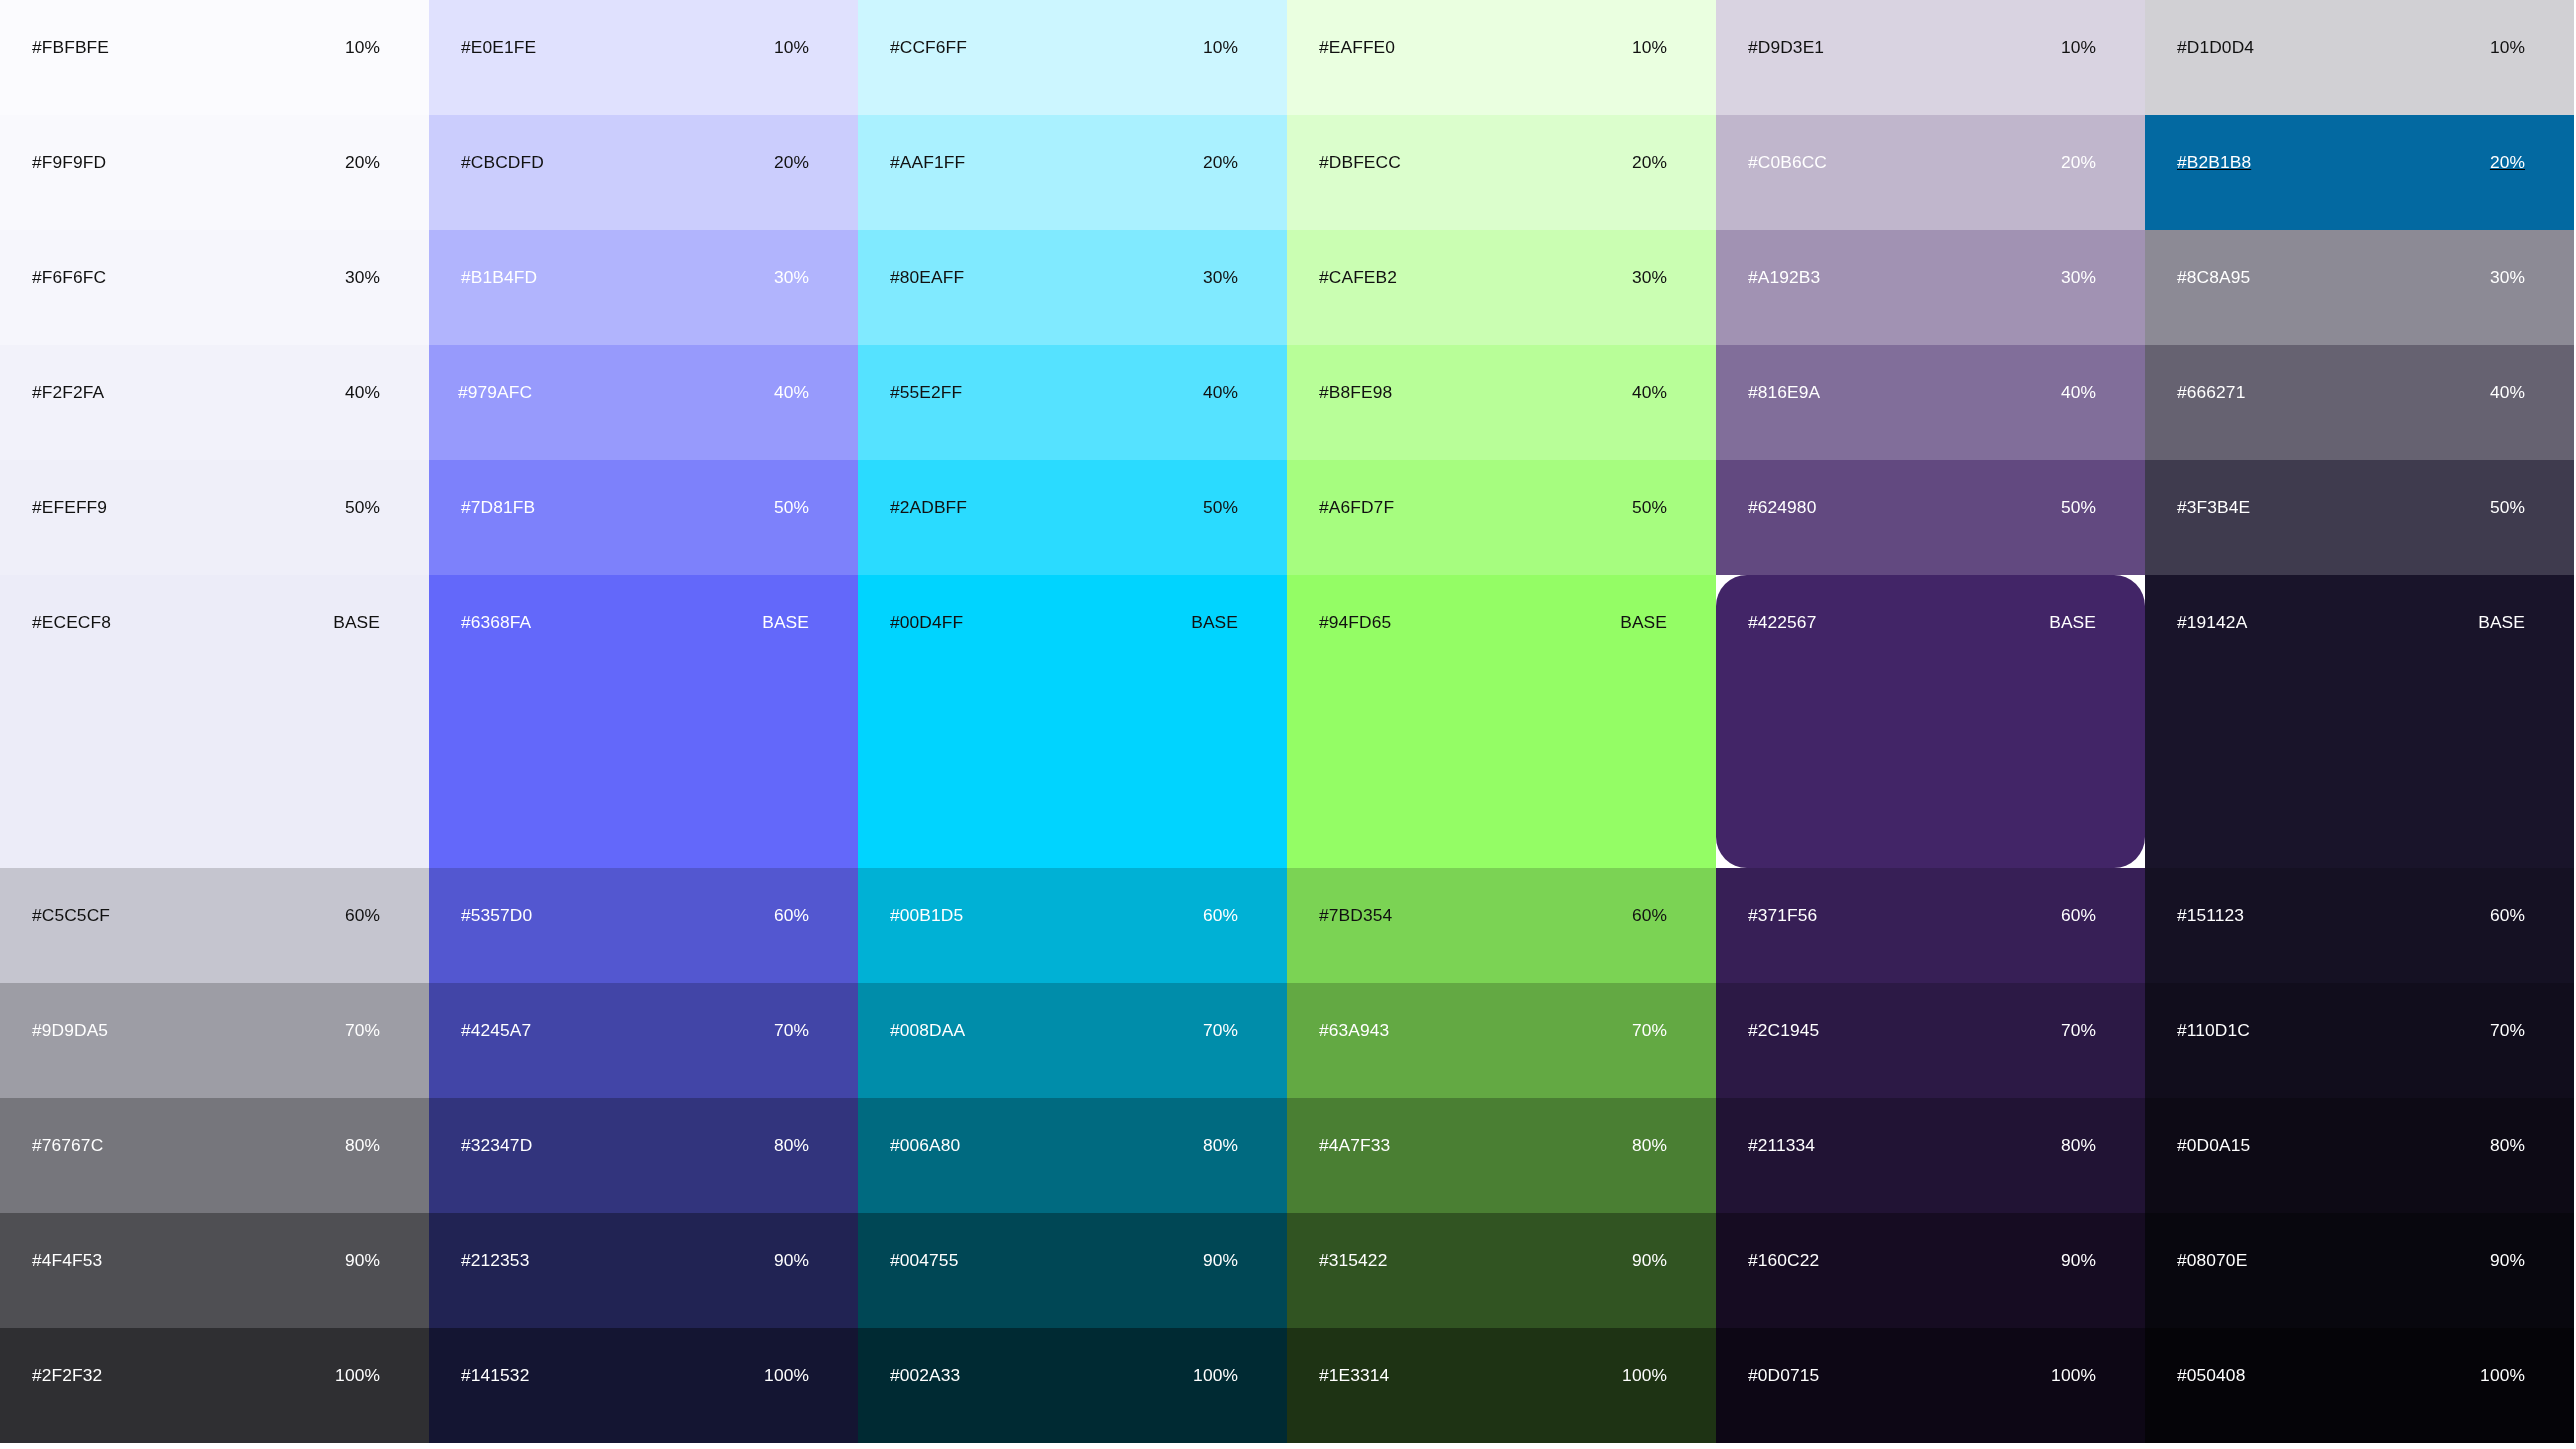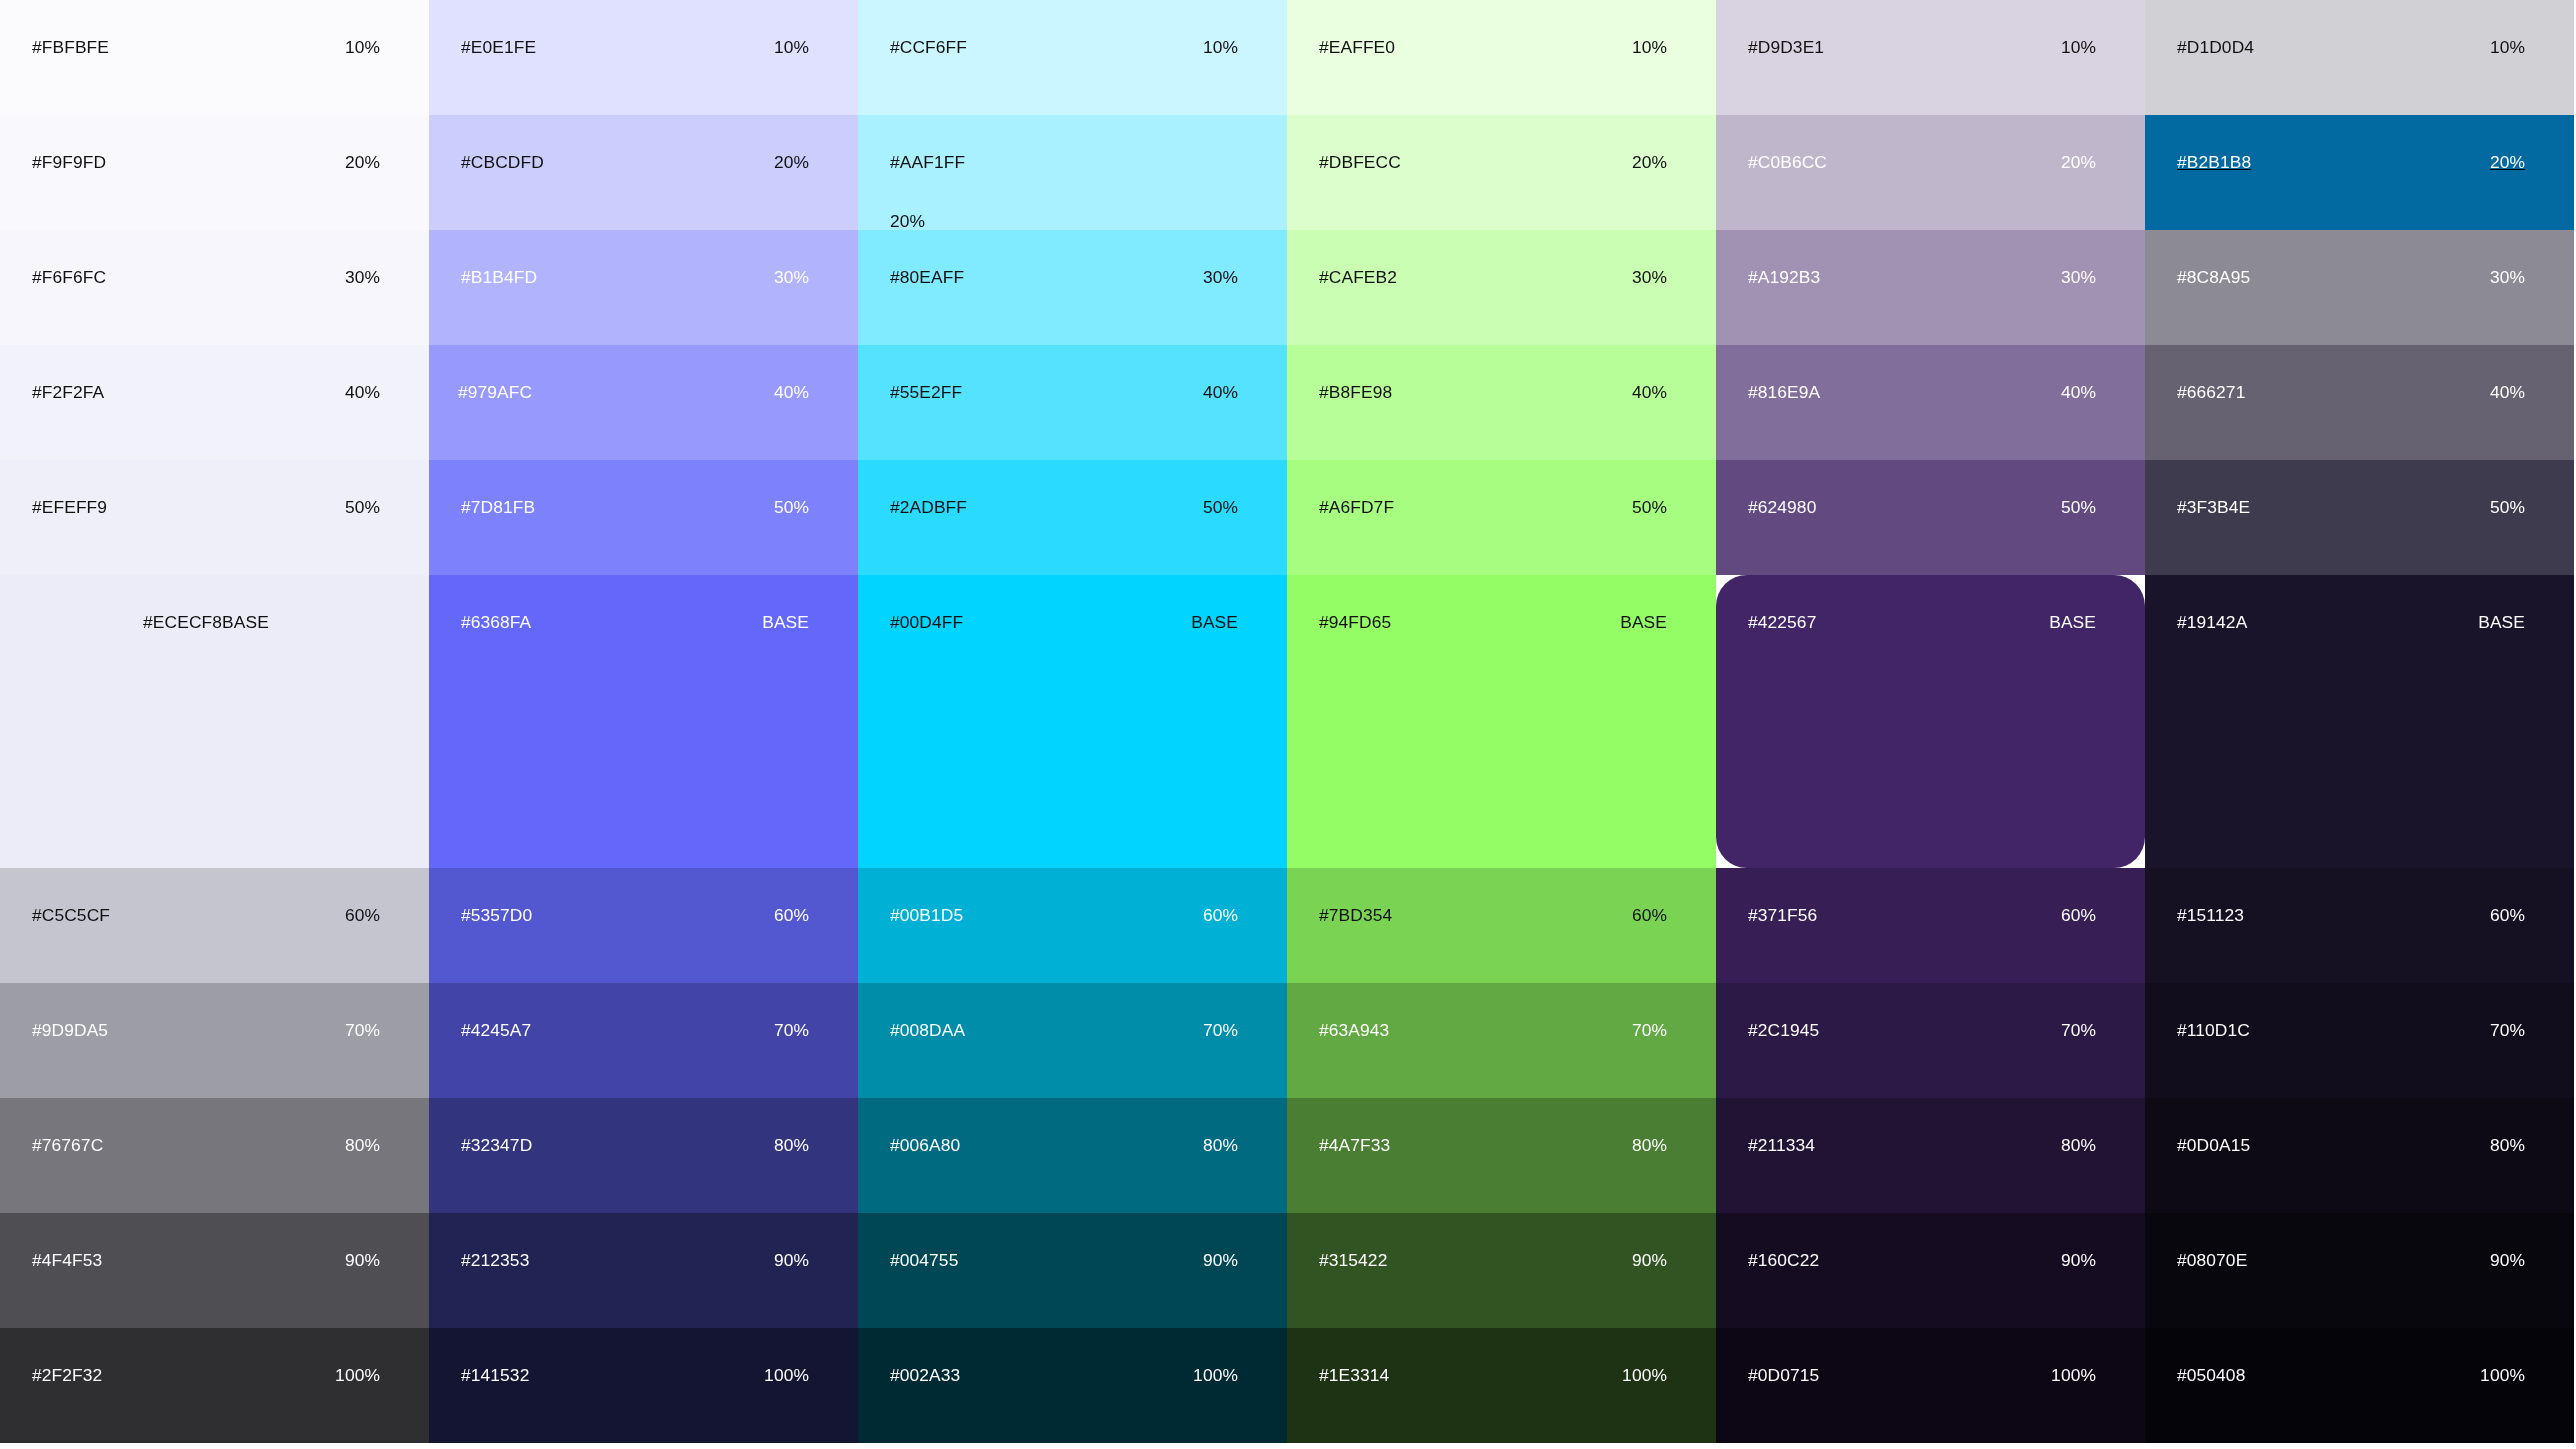--- a/index.html
+++ b/index.html
@@ -89,21 +89,21 @@
         <span class="swatch-step">30%</span>
       </div>
       <div class="swatch text-dark" style="background-color: rgb(242, 242, 250);">
         <span class="swatch-hex">#F2F2FA</span>
         <span class="swatch-step">40%</span>
       </div>
       <div class="swatch text-dark" style="background-color: rgb(239, 239, 249);">
         <span class="swatch-hex">#EFEFF9</span>
         <span class="swatch-step">50%</span>
       </div>
-      <div class="swatch text-dark is-base" style="background-color: rgb(236, 236, 248); justify-content: center;">
+      <div class="swatch text-dark is-base" style="background-color: rgb(236, 236, 248);">
         <span class="swatch-hex">#ECECF8</span>
         <span class="swatch-step">BASE</span>
       </div>
       <div class="swatch text-dark" style="background-color: rgb(197, 197, 207);">
         <span class="swatch-hex">#C5C5CF</span>
         <span class="swatch-step">60%</span>
       </div>
       <div class="swatch text-light" style="background-color: rgb(157, 157, 165);">
         <span class="swatch-hex">#9D9DA5</span>
         <span class="swatch-step">70%</span>
@@ -165,21 +165,21 @@
       <div class="swatch text-light" style="background-color: rgb(20, 21, 50);">
         <span class="swatch-hex">#141532</span>
         <span class="swatch-step">100%</span>
       </div>
     </div>
     <div class="ramp-column">
       <div class="swatch text-dark" style="background-color: rgb(204, 246, 255);">
         <span class="swatch-hex">#CCF6FF</span>
         <span class="swatch-step">10%</span>
       </div>
-      <div class="swatch text-dark" style="background-color: rgb(170, 241, 255); flex-direction: column;">
+      <div class="swatch text-dark" style="background-color: rgb(170, 241, 255);">
         <span class="swatch-hex">#AAF1FF</span>
         <span class="swatch-step">20%</span>
       </div>
       <div class="swatch text-dark" style="background-color: rgb(128, 234, 255);">
         <span class="swatch-hex">#80EAFF</span>
         <span class="swatch-step">30%</span>
       </div>
       <div class="swatch text-dark" style="background-color: rgb(85, 226, 255);">
         <span class="swatch-hex">#55E2FF</span>
         <span class="swatch-step">40%</span>

